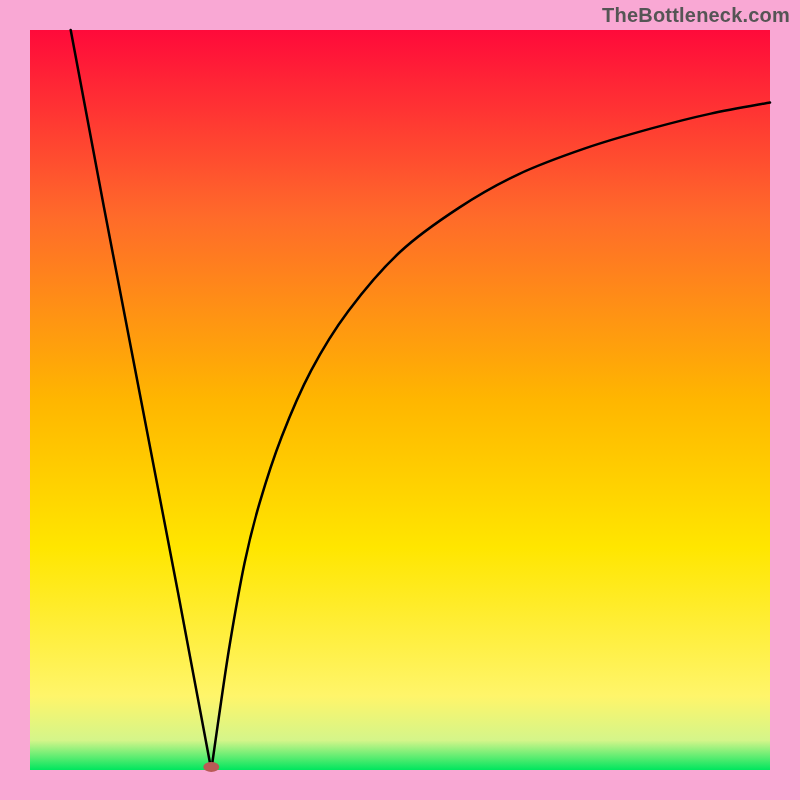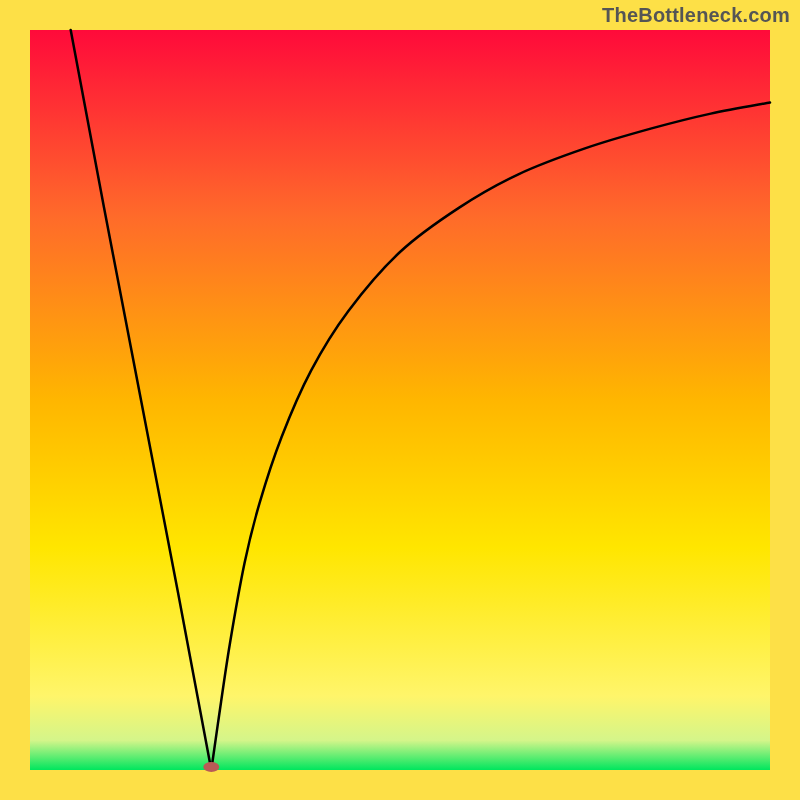--- a/index.html
+++ b/index.html
@@ -8,21 +8,21 @@
     width: 800px;
     height: 800px;
     background: #000000;
     font-family: Arial, Helvetica, sans-serif;
     overflow: hidden;
   }
   .frame {
     position: relative;
     width: 800px;
     height: 800px;
-    background: #fde047;
+    background: #f9a8d4;
   }
   .watermark {
     position: absolute;
     top: 4px;
     right: 10px;
     color: #555555;
     font-size: 20px;
     font-weight: 600;
     letter-spacing: 0.2px;
     z-index: 10;

